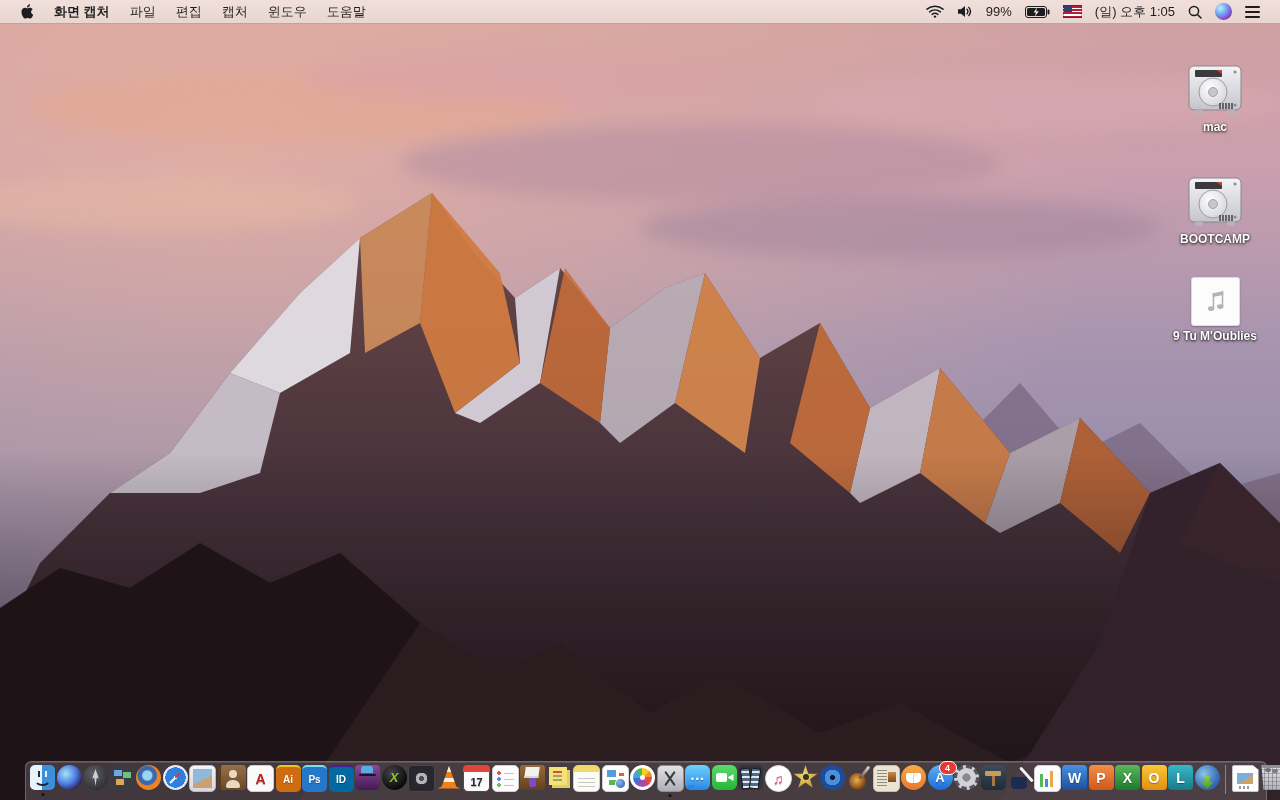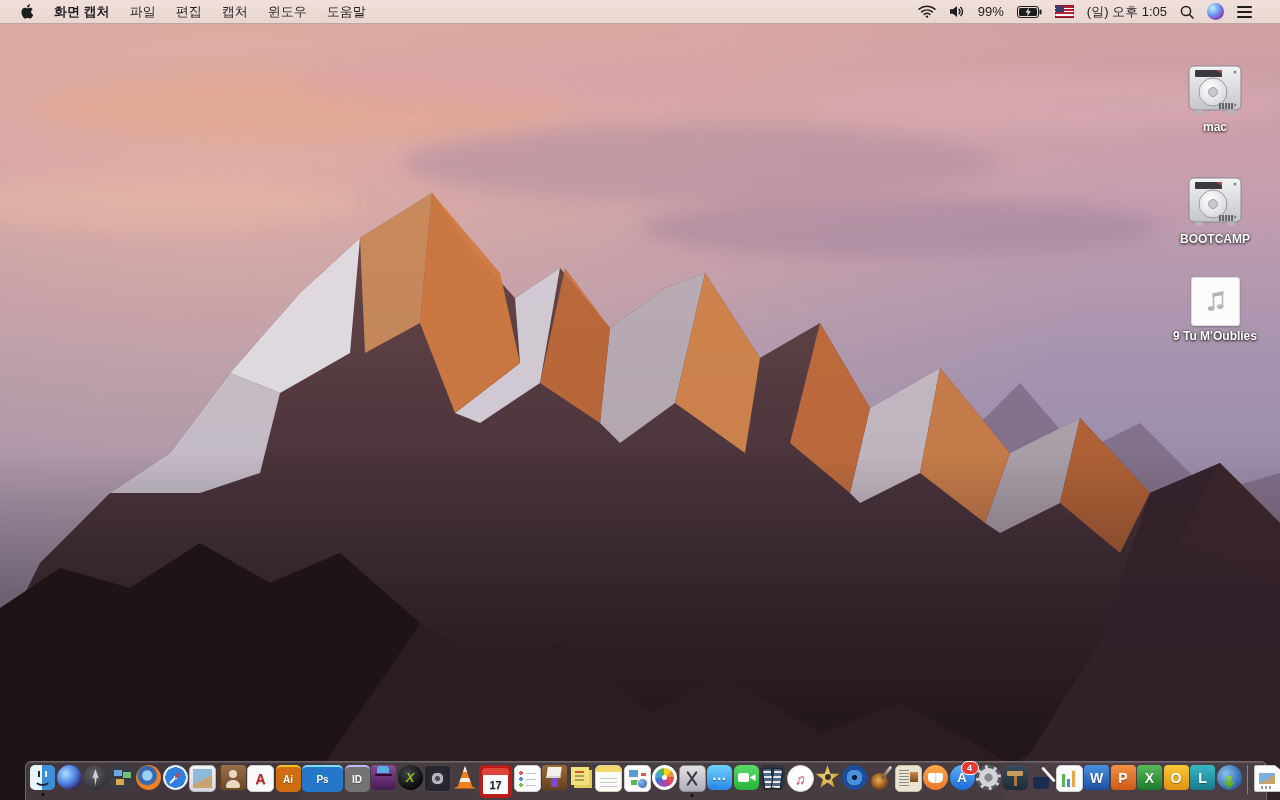--- a/index.html
+++ b/index.html
@@ -7,21 +7,21 @@
   .screen{position:relative;width:1280px;height:800px;overflow:hidden;}
 
   
   .menubar{position:absolute;top:0;left:0;right:0;height:23px;background:linear-gradient(#f0dfda,#e9d6d1);
     border-bottom:1px solid rgba(90,60,60,.35);display:flex;align-items:center;z-index:50;
     color:#1d1d1f;font-size:13px;}
   .mb-left{display:flex;align-items:center;height:100%;}
   .apple{padding:0 11px 0 20px;display:flex;align-items:center;height:100%;}
   .mb-item{padding:0 10px;height:100%;display:flex;align-items:center;white-space:nowrap;text-align:center;}
   .mb-app{font-weight:bold;}
-  .mb-right{margin-left:auto;display:flex;align-items:center;gap:13px;padding-right:28px;height:100%;}
+  .mb-right{margin-left:auto;display:flex;align-items:center;gap:13px;padding-right:20px;height:100%;}
   .mb-right svg{display:block;}
   .mb-text{white-space:nowrap;}
   .siri-orb{width:17px;height:17px;border-radius:50%;
     background:radial-gradient(circle at 32% 30%,#bfeffc,#6fa0f0 40%,#8a4ad0 68%,#1c1c4e 95%);}
   .flag{width:17px;height:11px;position:relative;overflow:hidden;border:0.5px solid rgba(0,0,0,.25);
     background:repeating-linear-gradient(180deg,#b22234 0 1.6px,#fff 1.6px 3.2px);}
   .flag::before{content:'';position:absolute;left:0;top:0;width:8px;height:6px;background:#3c3b6e;}
   .listicon{display:flex;flex-direction:column;gap:3px;}
   .listicon span{display:block;width:15px;height:2px;background:#1d1d1f;border-radius:1px;}
 
@@ -71,33 +71,33 @@
   .icon-preview::before{content:'';position:absolute;inset:3px;background:linear-gradient(155deg,#8fb9da 55%,#c9a271 55%);}
   .icon-contacts{background:linear-gradient(#95704a,#6b4826);border-left:3px solid #573c22;border-radius:4px;}
   .icon-contacts::before{content:'';position:absolute;left:50%;top:5px;width:8px;height:8px;margin-left:-4px;
     border-radius:50%;background:#ead9c0;}
   .icon-contacts::after{content:'';position:absolute;left:50%;bottom:2px;width:14px;height:8px;margin-left:-7px;
     border-radius:7px 7px 2px 2px;background:#ead9c0;}
   .icon-acrobat{background:#fafafa;border:1px solid #d0d0d0;}
   .icon-acrobat .glyph{color:#c41e1e;font-size:14px;}
   .icon-illustrator{background:#d06c10;border-top:2px solid #f2c41e;}
   .icon-illustrator .glyph,.icon-photoshop .glyph,.icon-indesign .glyph{font-size:10px;}
-  .icon-photoshop{background:#2577c9;border-top:2px solid #7edcf5;padding-left:16px;}
-  .icon-indesign{background:#737373;border-top:2px solid #c4b5fd;}
+  .icon-photoshop{background:#2577c9;border-top:2px solid #7edcf5;}
+  .icon-indesign{background:#0369a1;border-top:2px solid #4c1d95;}
   .icon-toast{background:linear-gradient(#8a4a9c,#451a52);border-radius:4px 4px 5px 5px;}
   .icon-toast::before{content:'';position:absolute;left:6px;top:1px;width:12px;height:7px;background:#57aee2;border-radius:3px 3px 0 0;}
   .icon-toast::after{content:'';position:absolute;left:4px;right:4px;top:9px;height:2px;background:#2b0a33;border-radius:1px;}
   .icon-x-converter{border-radius:50%;background:radial-gradient(circle at 38% 32%,#444448,#070708 75%);}
   .icon-x-converter .glyph{color:#8cc81e;font-size:13px;font-style:italic;}
   .icon-fan-utility{background:#26262c;border-radius:4px;border:1px solid #45454d;}
   .icon-fan-utility::before{content:'';position:absolute;left:50%;top:50%;width:17px;height:17px;margin:-8.5px 0 0 -8.5px;
     border-radius:50%;background:radial-gradient(circle,#4e4e54 0 22%,#b4b4bc 23% 48%,#2a2a30 49%);}
   .icon-vlc{background:linear-gradient(180deg,#f2ede4 0 28%,#ee7f1a 28% 52%,#f6eee2 52% 66%,#ee7f1a 66%);
     clip-path:polygon(50% 3%,79% 86%,96% 94%,4% 94%,21% 86%);border-radius:0;}
-  .icon-calendar{background:#fbfbfd;border:4px solid #b91c1c;}
+  .icon-calendar{background:#fbfbfd;border:1px solid #b91c1c;}
   .icon-calendar::before{content:'';position:absolute;left:-1px;right:-1px;top:-1px;height:7px;background:#e0453a;
     border-radius:4px 4px 0 0;}
   .icon-calendar .glyph{color:#28282c;font-size:11px;padding-top:6px;}
   .icon-reminders{background:
     radial-gradient(circle 2px at 6px 7px,#e05a4a 98%,transparent),
     radial-gradient(circle 2px at 6px 13px,#4a90e0 98%,transparent),
     radial-gradient(circle 2px at 6px 19px,#76bd4d 98%,transparent),
     linear-gradient(#c4c4c8,#c4c4c8) 11px 6.5px/10px 1px no-repeat,
     linear-gradient(#c4c4c8,#c4c4c8) 11px 12.5px/10px 1px no-repeat,
     linear-gradient(#c4c4c8,#c4c4c8) 11px 18.5px/10px 1px no-repeat,#fcfcfe;

